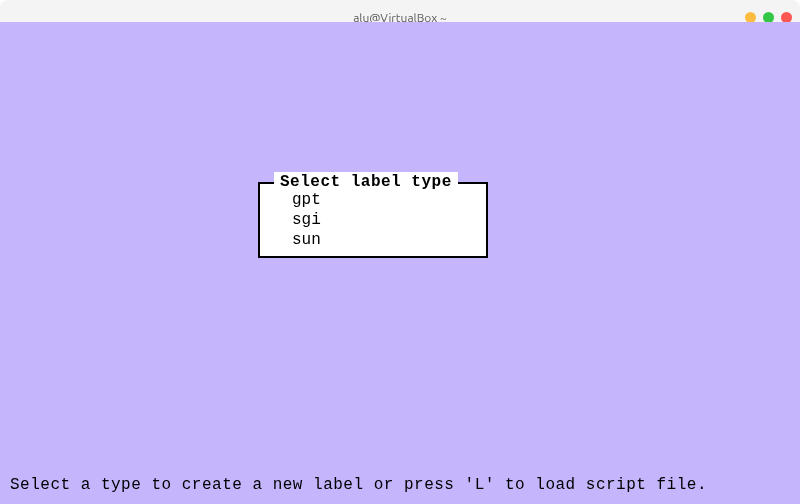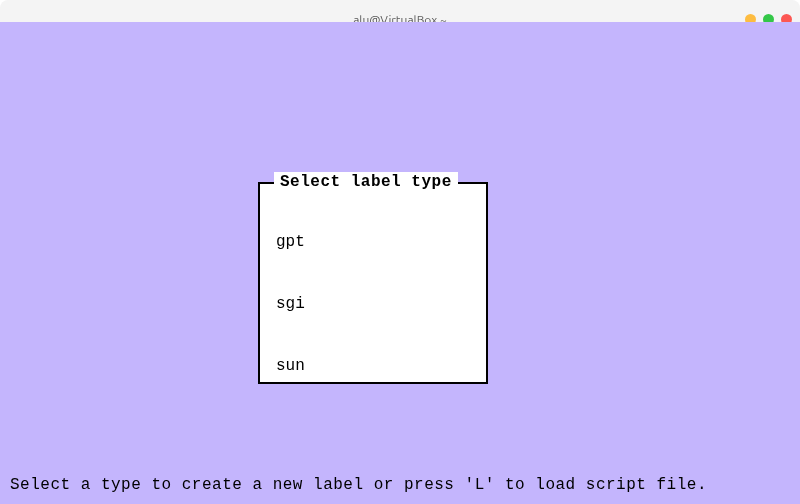--- a/index.html
+++ b/index.html
@@ -11,21 +11,21 @@
       width: 800px;
       height: 504px;
       background: #ffffff;
       font-family: "Courier New", Courier, monospace;
       position: relative;
       overflow: hidden;
     }
     .titlebar {
       height: 40px;
       background: #f4f4f4;
-      border-bottom: 1px solid #0f766e;
+      border-bottom: 5px solid #0f766e;
       display: flex;
       align-items: center;
       position: relative;
       border-radius: 8px;
     }
     .titlebar-title {
       position: absolute;
       left: 50%;
       transform: translateX(-50%);
       font-family: -apple-system, "Segoe UI", Ubuntu, sans-serif;
@@ -75,26 +75,25 @@
       padding: 0 6px;
       font-weight: bold;
       font-size: 16px;
       white-space: nowrap;
       letter-spacing: 0.5px;
     }
     .dialog-items {
       padding: 6px 0 6px 0;
     }
     .dialog-item {
-      padding: 0 16px;
+      padding: 0 32px;
       height: 20px;
       line-height: 20px;
       color: #000;
       cursor: default;
-      margin-top: 42px;
     }
     .dialog-item.selected {
       background: #000;
       color: #fff;
     }
 
     .hint-line {
       position: absolute;
       bottom: 10px;
       left: 10px;

